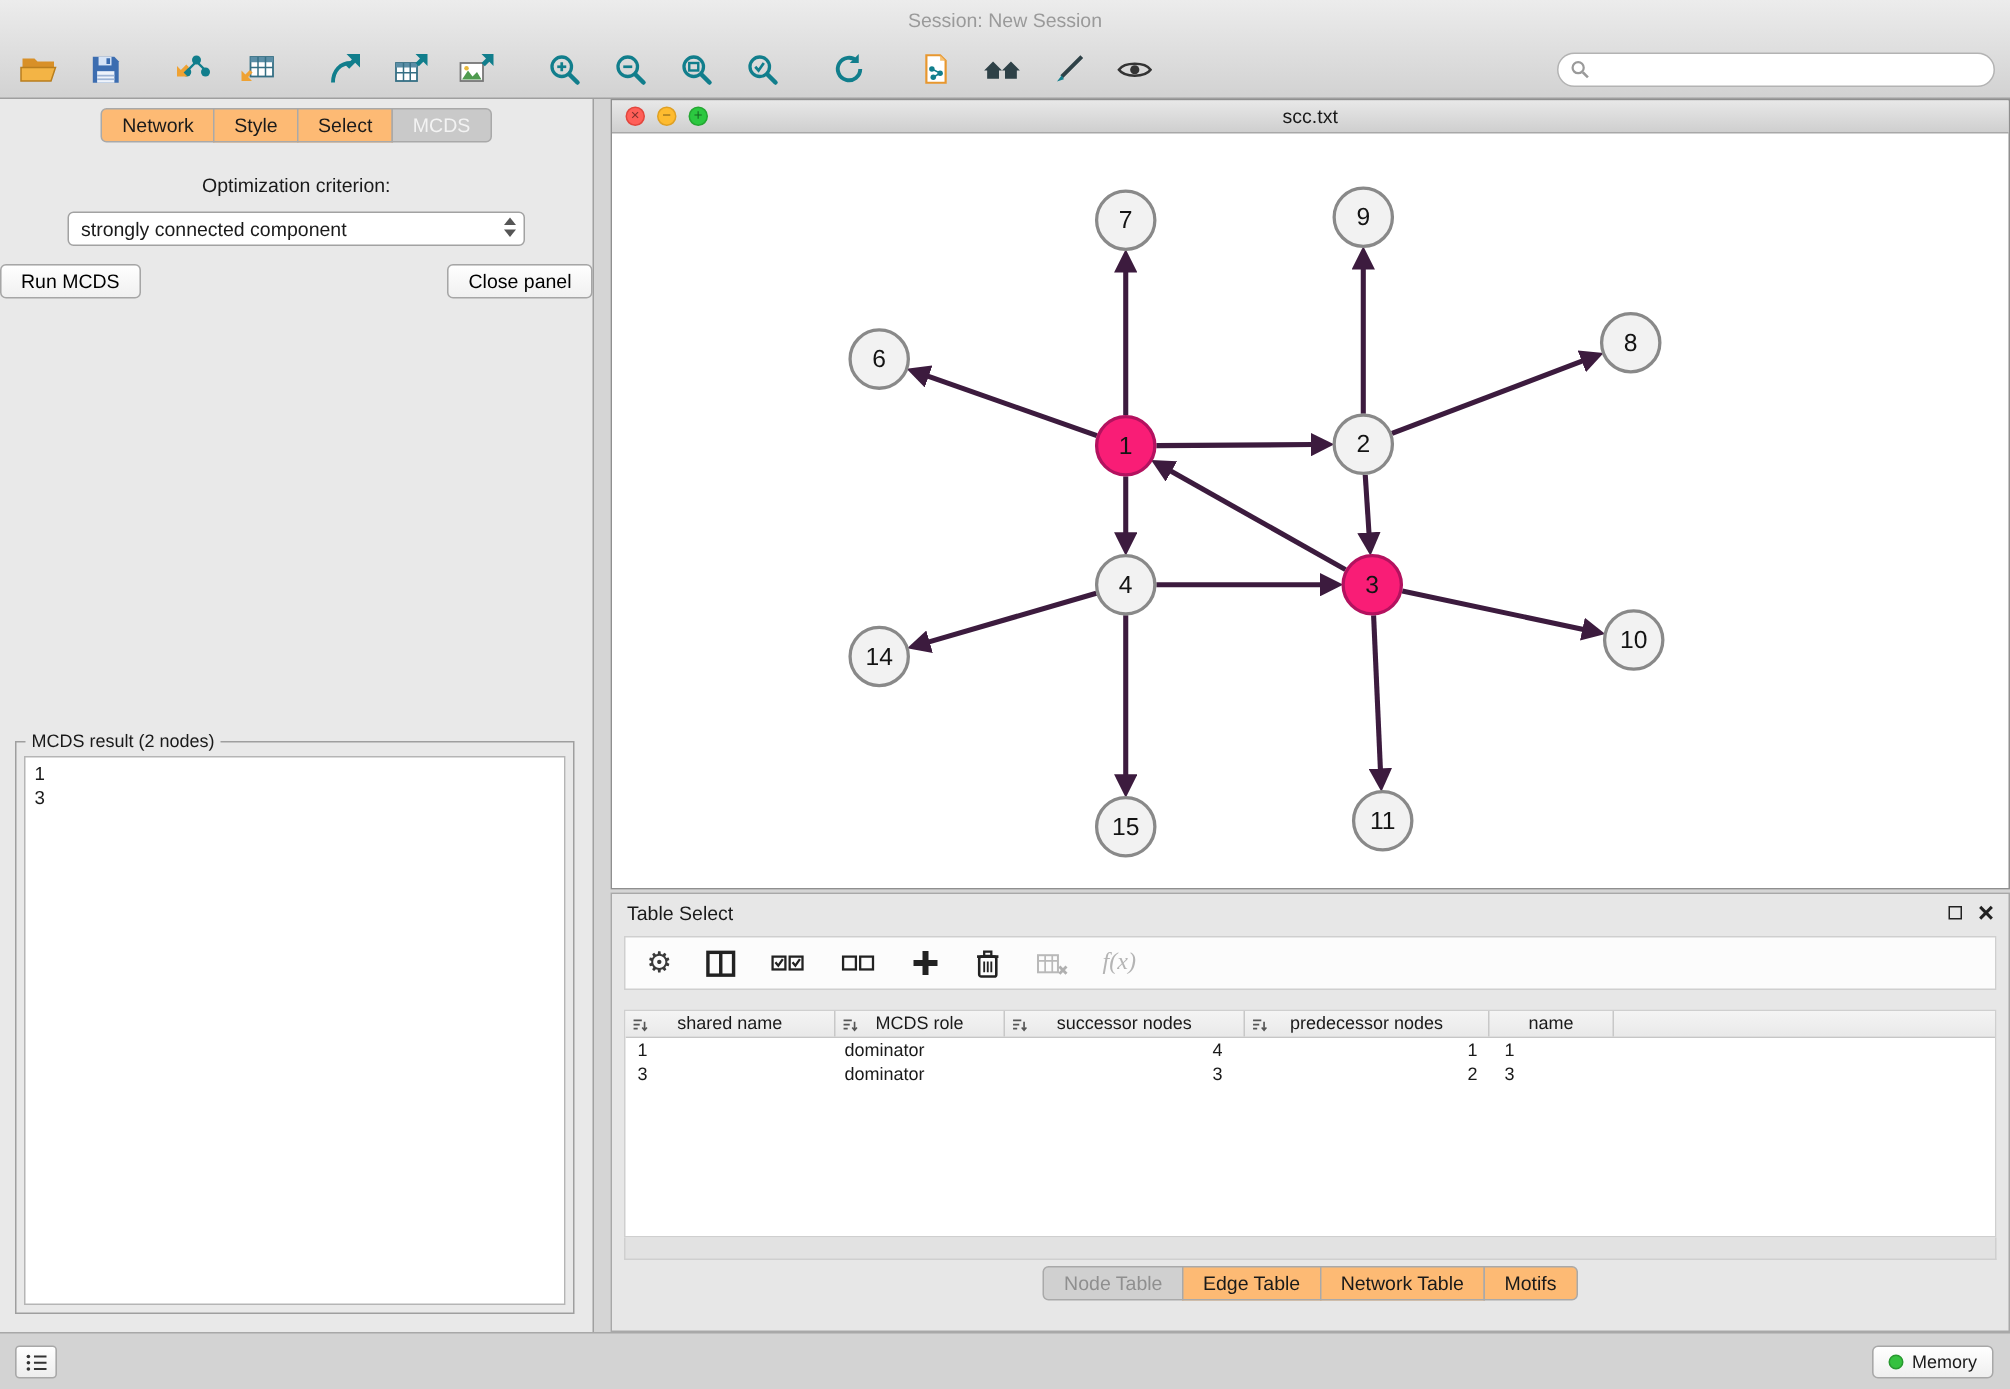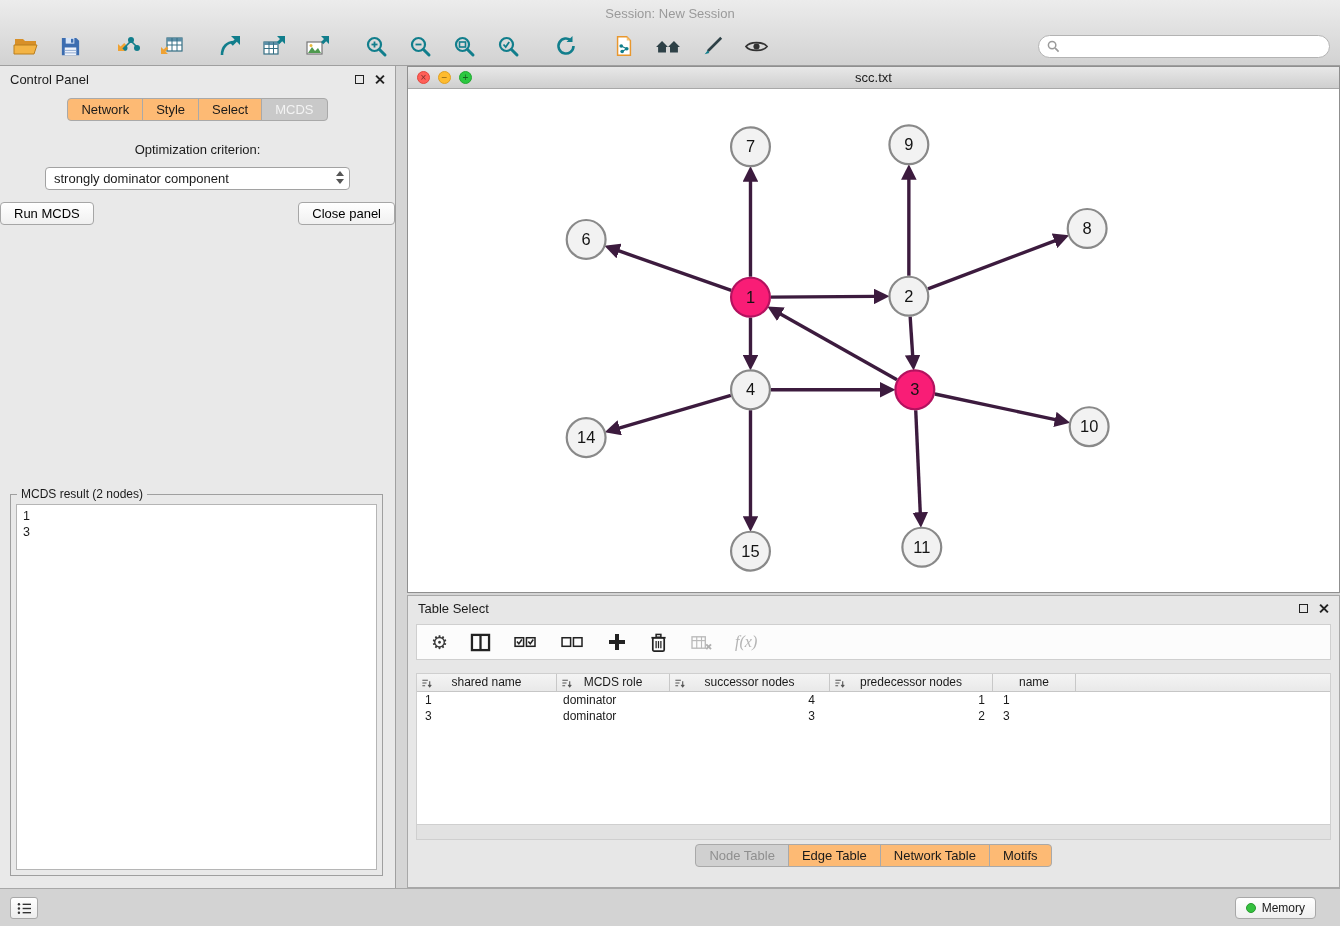--- a/index.html
+++ b/index.html
@@ -102,21 +102,21 @@
   .tp-scroll { margin:0 8px; height:15px; background:#e2e2e2; border:1px solid #cfcfcf; border-top:none; }
   .tp-tabs { display:flex; justify-content:center; margin-top:4px; }
   .tab.selected-gray { background:#d0d0d0; color:#8f8f8f; }
 
   
   .statusbar { position:absolute; left:0; bottom:0; width:100%; height:38px; background:#d3d3d3;
     border-top:1px solid #a8a8a8; }
   .list-btn { position:absolute; left:10px; top:8px; width:28px; height:22px;
     background:linear-gradient(#fff,#ededed); border:1px solid #a8a8a8; border-radius:3px;
     display:flex; align-items:center; justify-content:center; cursor:pointer; }
-  .memory-btn { position:absolute; right:24px; top:8px; height:22px;
+  .memory-btn { position:absolute; right:11px; top:8px; height:22px;
     background:linear-gradient(#fff,#efefef); border:1px solid #a8a8a8; border-radius:4px;
     display:flex; align-items:center; gap:6px; padding:0 10px; font-size:12px; cursor:pointer; }
   .green-dot { width:10px; height:10px; border-radius:50%; background:#35c13f; border:1px solid #28992f; }
 </style>
 </head>
 <body>
 
 <div class="app">
 
   <div class="topbar">
@@ -272,36 +272,29 @@
         <svg viewBox="0 0 14 14" width="13" height="13">
             <circle cx="5.5" cy="5.5" r="4" fill="none" stroke="#9a9a9a" stroke-width="1.6"></circle>
             <line x1="8.8" y1="8.8" x2="12.5" y2="12.5" stroke="#9a9a9a" stroke-width="1.8"></line>
           </svg>
         <input value="" style="">
       </div>
     </div>
   </div>
 
   <div class="control-panel">
-    <div class="panel-header">
-      <span class="ph-title">Control Panel</span>
-      <span class="ph-icons">
-        <span class="float-box"></span>
-        <span class="close-x"></span>
-      </span>
-    </div>
     <div class="cp-tabs">
       <span class="tab">Network</span>
       <span class="tab">Style</span>
       <span class="tab">Select</span>
       <span class="tab selected">MCDS</span>
     </div>
     <div class="opt-label">Optimization criterion:</div>
     <div class="dropdown">
-      <span>strongly dominator component</span>
+      <span>strongly connected component</span>
       <span class="stepper">
           <i class="up"></i>
           <i class="down"></i>
         </span>
     </div>
     <div class="btn-row">
       <button class="mac-btn">Run MCDS</button>
       <button class="mac-btn">Close panel</button>
     </div>
     <div class="result-group">

